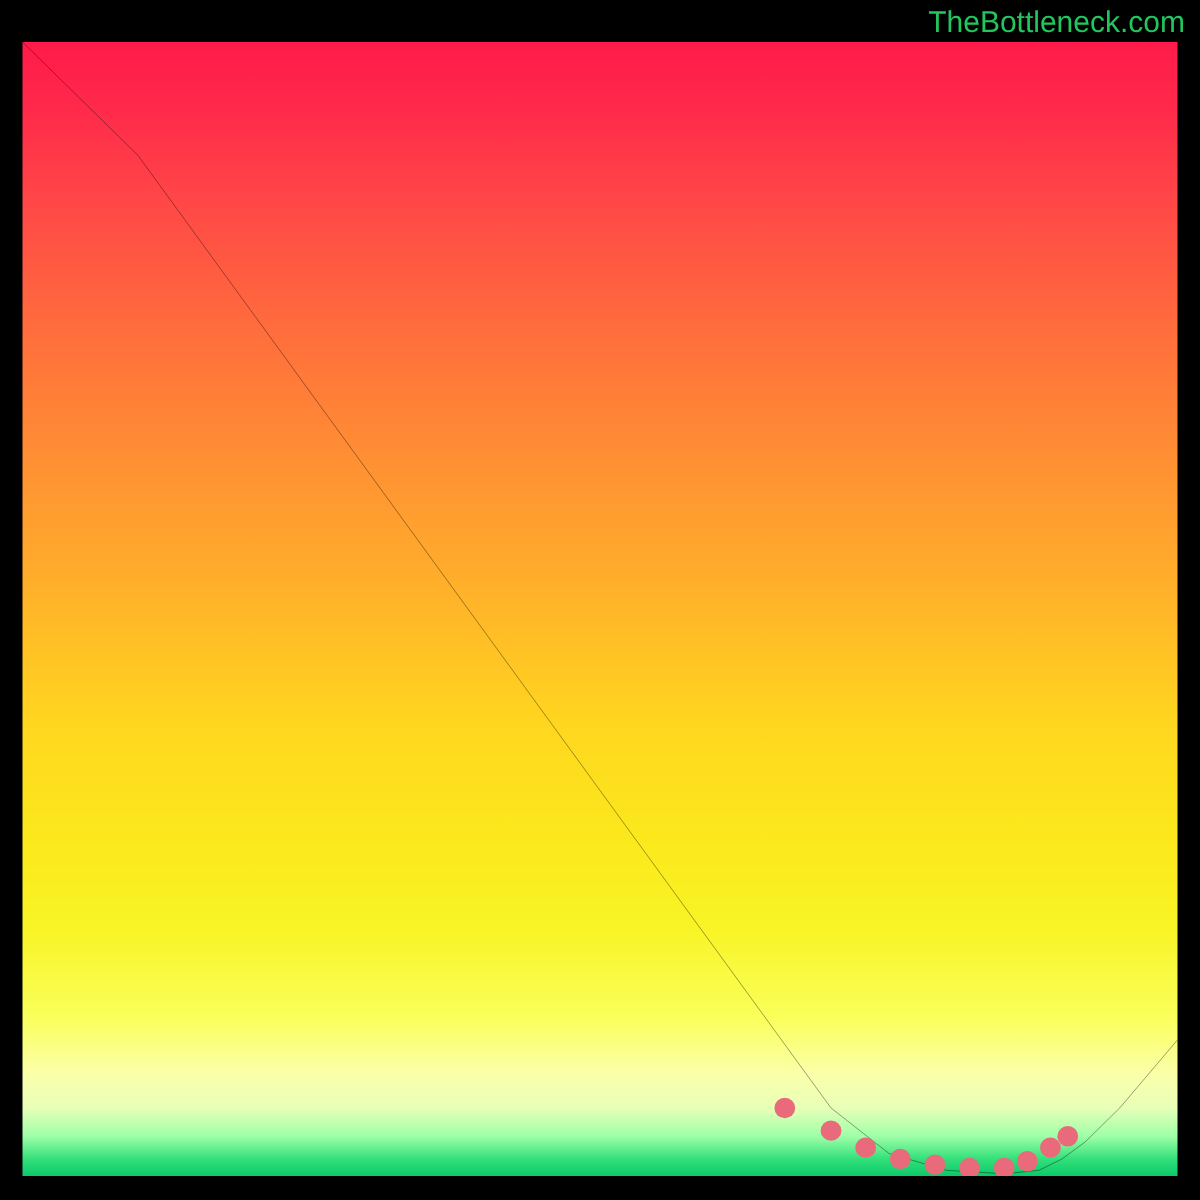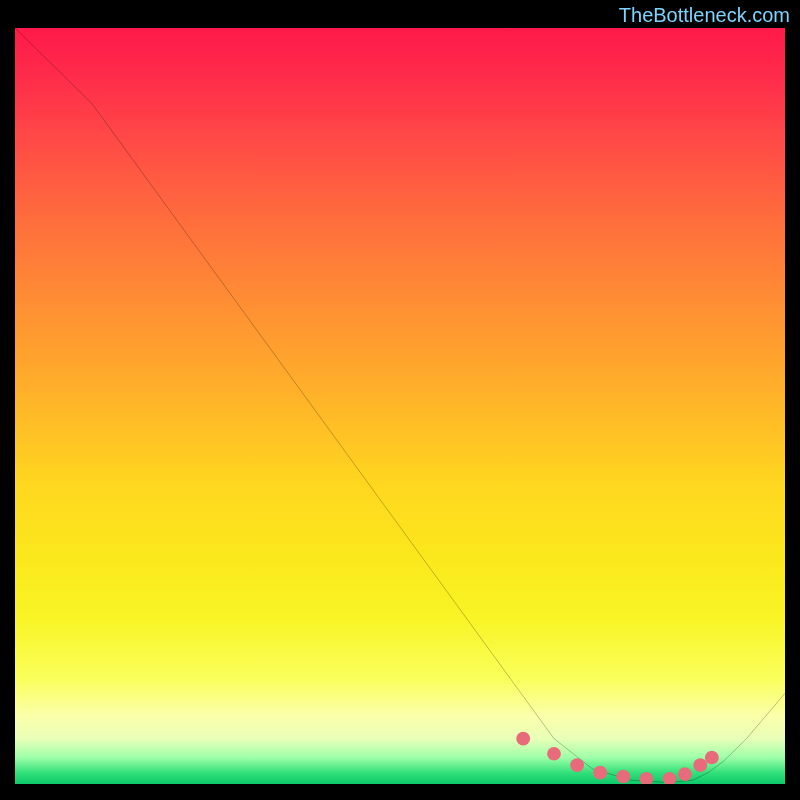--- a/index.html
+++ b/index.html
@@ -8,21 +8,21 @@
     height: 800px;
     background: #000;
     position: relative;
     font-family: Arial, sans-serif;
     overflow: hidden;
   }
   .watermark {
     position: absolute;
     top: 4px;
     right: 10px;
-    color: #7dd3fc;
+    color: #22c55e;
     font-size: 20px;
     font-weight: 500;
     z-index: 10;
   }
   .plot-area {
     position: absolute;
     left: 15px;
     top: 28px;
     width: 770px;
     height: 756px;

